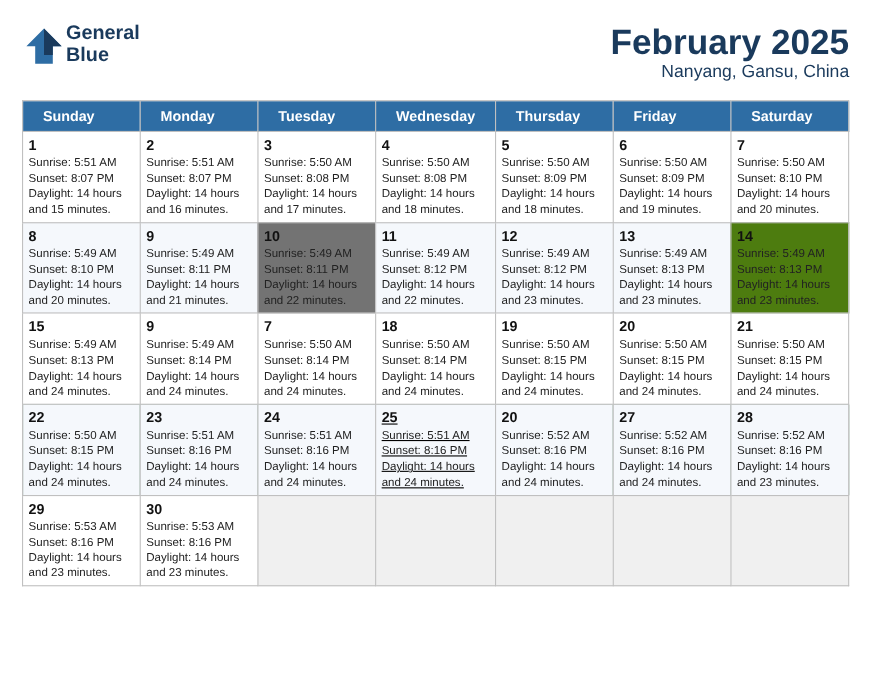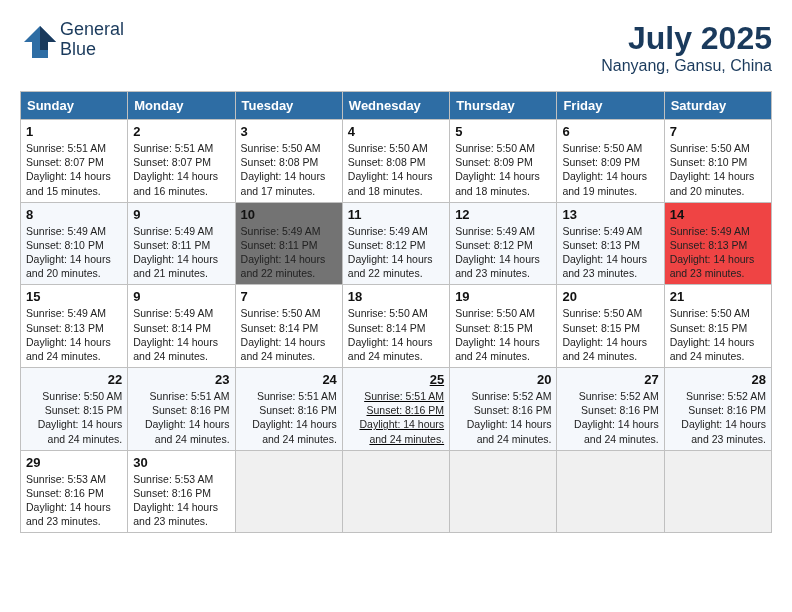--- a/index.html
+++ b/index.html
@@ -15,21 +15,21 @@
       justify-content: space-between;
       align-items: flex-start;
       margin-bottom: 16px;
     }
     .logo {
       display: flex;
       align-items: center;
     }
     .logo-text {
       font-size: 18px;
-      font-weight: normal;
+      font-weight: bold;
       color: #1a3a5c;
       line-height: 1.1;
     }
     .logo-icon {
       width: 36px;
       height: 36px;
       margin-right: 4px;
       position: relative;
     }
     .title-block {
@@ -46,21 +46,21 @@
     }
     .calendar {
       width: 100%;
       border-collapse: collapse;
       font-size: 11px;
     }
     .calendar th {
       background-color: #2e6da4;
       color: #fff;
       text-align: left;
-      padding: 6px 6px;
+      padding: 6px 18px;
       font-size: 13px;
       font-weight: bold;
       border: 1px solid #c0c0c0;
     }
     .calendar td {
       border: 1px solid #c0c0c0;
       vertical-align: top;
       padding: 4px 5px;
       height: 80px;
       width: 107px;
@@ -92,21 +92,21 @@
         <polygon points="20,4 36,20 28,20 28,36 12,36 12,20 4,20" fill="#2e6da4"></polygon>
         <polygon points="20,4 36,20 28,20 28,28 20,28" fill="#1a3a5c"></polygon>
       </svg>
     </div>
     <div class="logo-text">
       <div>General</div>
       <div>Blue</div>
     </div>
   </div>
   <div class="title-block">
-    <div class="month-title">July 2025</div>
+    <div class="month-title">February 2025</div>
     <div class="location-title">Nanyang, Gansu, China</div>
   </div>
 </div>
 
 <table class="calendar">
   <thead>
     <tr>
     <th>Sunday</th>
         <th>Monday</th>
         <th>Tuesday</th>
@@ -165,21 +165,21 @@
           <div class="day-info">Sunrise: 5:49 AM<br>Sunset: 8:12 PM<br>Daylight: 14 hours and 22 minutes.</div>
         </td>
         <td style="background: rgb(245, 248, 252); margin-top: 36px;">
           <span class="day-num">12</span>
           <div class="day-info">Sunrise: 5:49 AM<br>Sunset: 8:12 PM<br>Daylight: 14 hours and 23 minutes.</div>
         </td>
         <td style="background: rgb(245, 248, 252);">
           <span class="day-num">13</span>
           <div class="day-info">Sunrise: 5:49 AM<br>Sunset: 8:13 PM<br>Daylight: 14 hours and 23 minutes.</div>
         </td>
-        <td style="background: #ef4444; margin-top: 46px;">
+        <td style="background: #4d7c0f; margin-top: 46px;">
           <span class="day-num">14</span>
           <div class="day-info">Sunrise: 5:49 AM<br>Sunset: 8:13 PM<br>Daylight: 14 hours and 23 minutes.</div>
         </td>
       </tr>
       <tr>
         <td>
           <span class="day-num">15</span>
           <div class="day-info">Sunrise: 5:49 AM<br>Sunset: 8:13 PM<br>Daylight: 14 hours and 24 minutes.</div>
         </td>
         <td>
@@ -200,21 +200,21 @@
         </td>
         <td>
           <span class="day-num">20</span>
           <div class="day-info">Sunrise: 5:50 AM<br>Sunset: 8:15 PM<br>Daylight: 14 hours and 24 minutes.</div>
         </td>
         <td>
           <span class="day-num">21</span>
           <div class="day-info">Sunrise: 5:50 AM<br>Sunset: 8:15 PM<br>Daylight: 14 hours and 24 minutes.</div>
         </td>
       </tr>
-      <tr style="background: #14532d; text-align: right;">
+      <tr style="background: #14532d;">
         <td style="background: rgb(245, 248, 252);">
           <span class="day-num">22</span>
           <div class="day-info">Sunrise: 5:50 AM<br>Sunset: 8:15 PM<br>Daylight: 14 hours and 24 minutes.</div>
         </td>
         <td style="background: rgb(245, 248, 252);">
           <span class="day-num">23</span>
           <div class="day-info">Sunrise: 5:51 AM<br>Sunset: 8:16 PM<br>Daylight: 14 hours and 24 minutes.</div>
         </td>
         <td style="background: rgb(245, 248, 252);">
           <span class="day-num">24</span>

